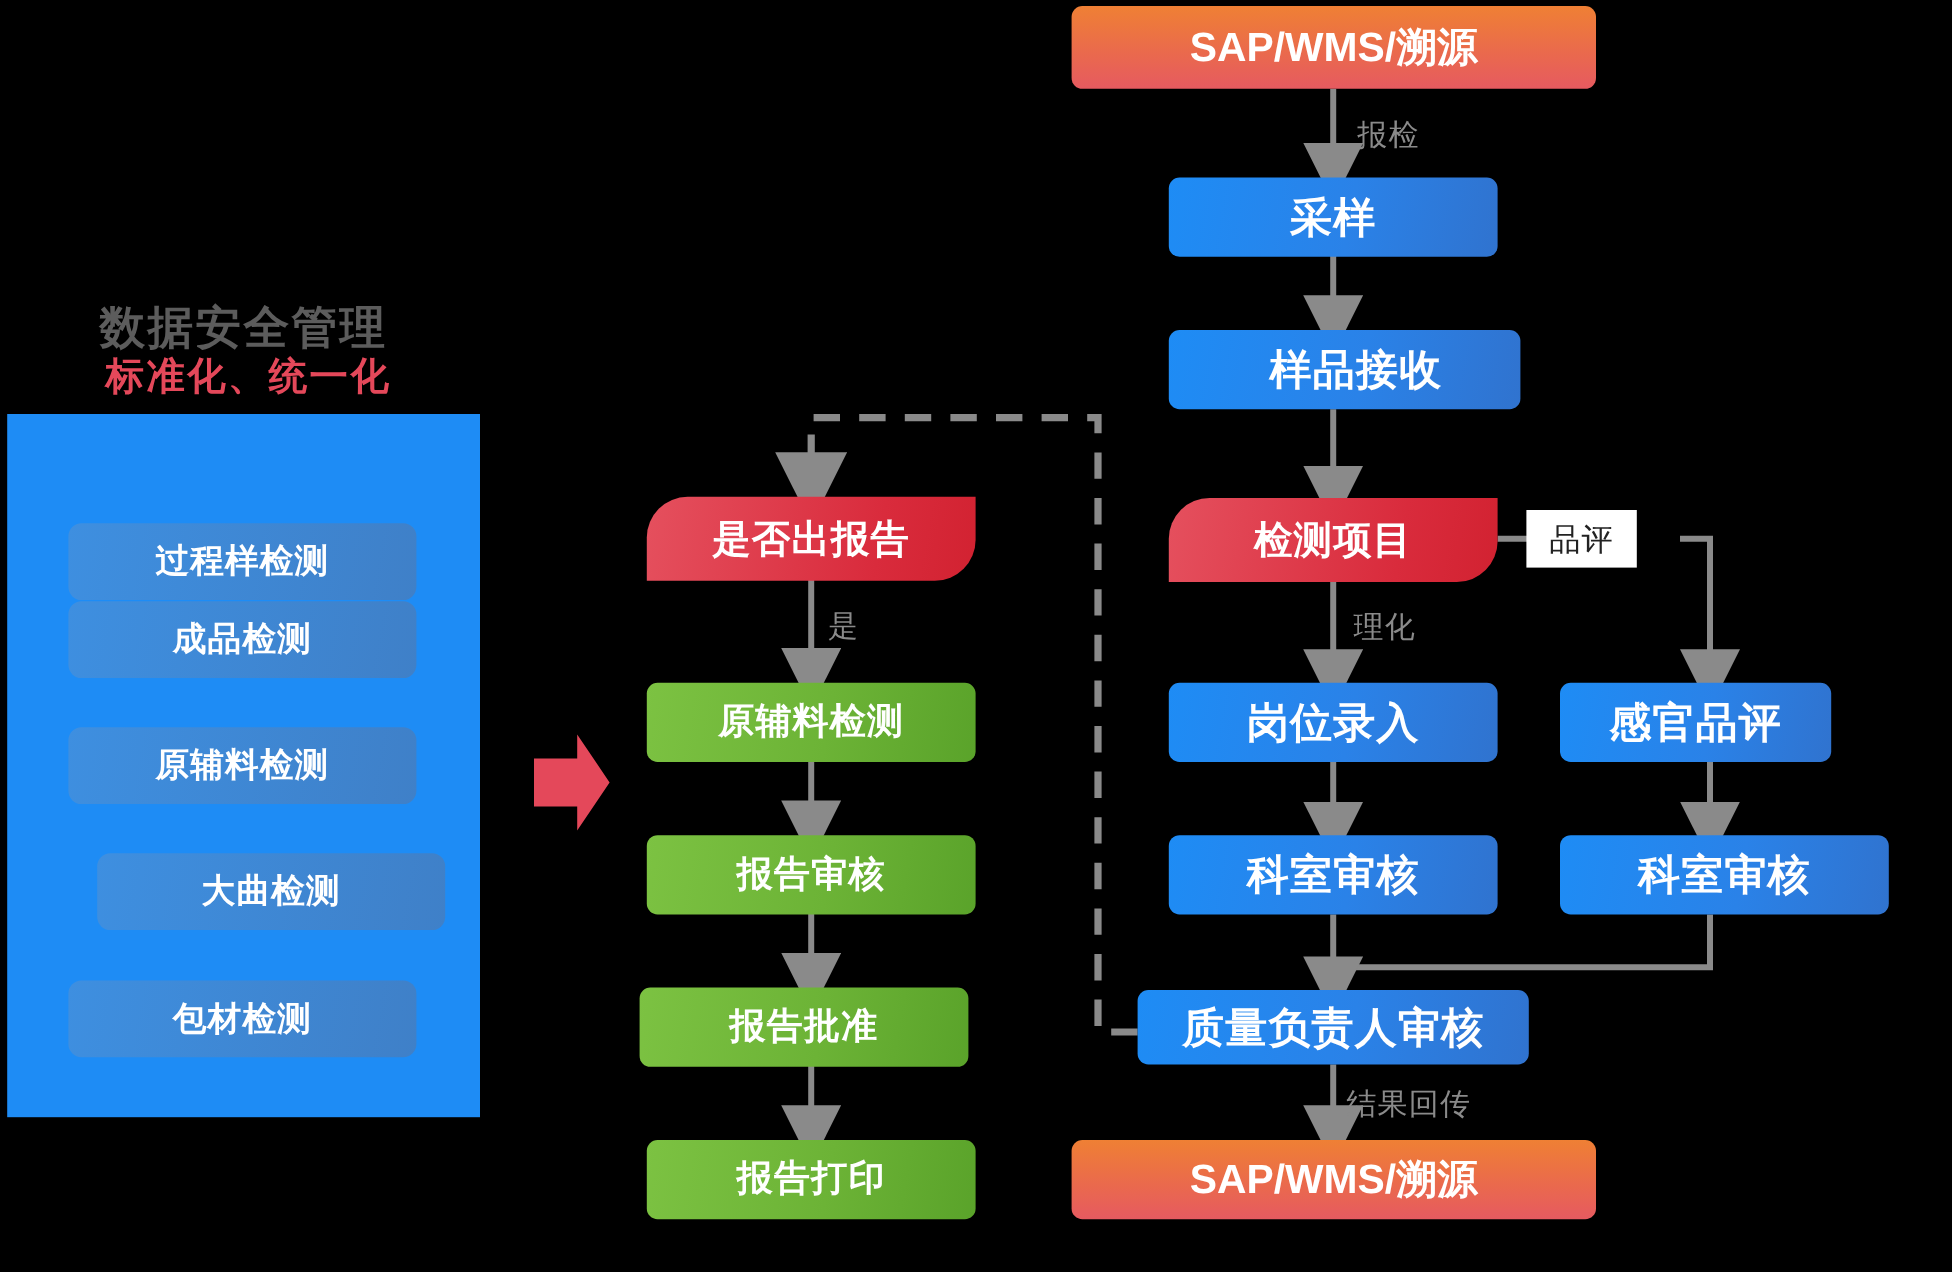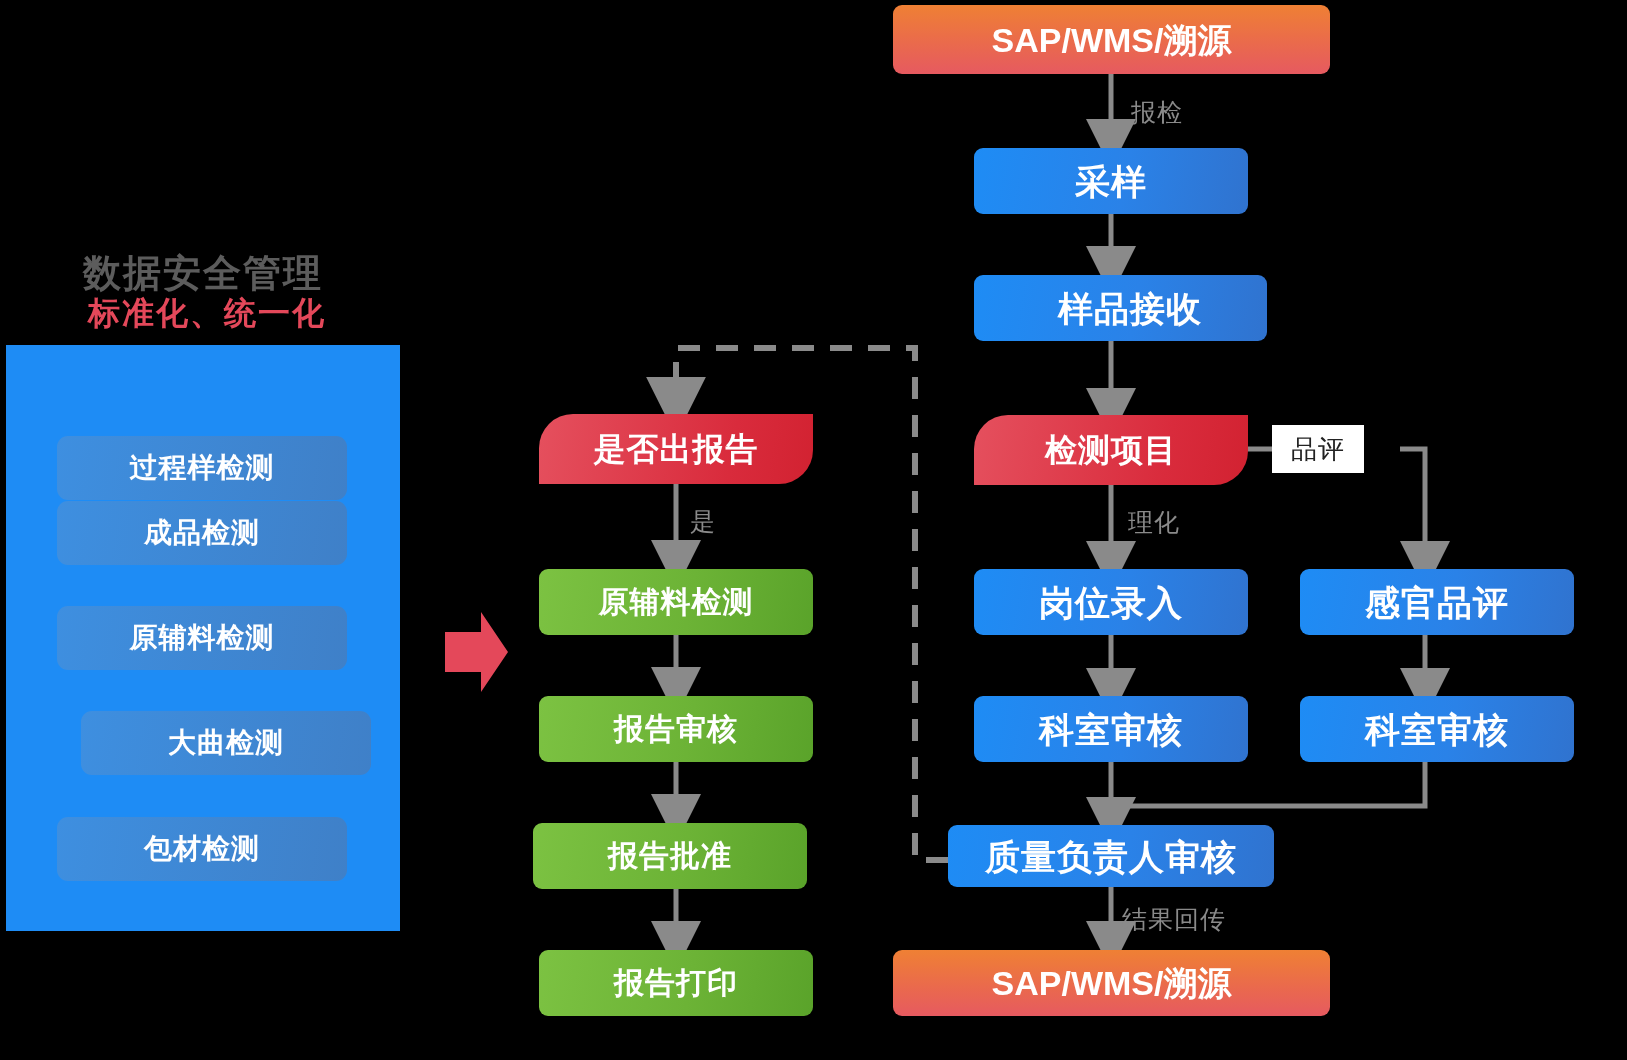--- a/index.html
+++ b/index.html
@@ -140,21 +140,21 @@
   <div class="node blue" style="left:974px;top:148px;width:274px;height:66px;">采样</div>
   <div class="node blue" style="left:974px;top:275px;width:274px;height:66px;padding-left:19px;">样品接收</div>
 
   <div class="node reddec" style="left:974px;top:415px;width:274px;height:70px;">检测项目</div>
 
   <div class="elabel" style="left:1128px;top:506px;">理化</div>
 
   <div class="tag" style="left:1272px;top:425px;width:92px;height:48px;text-align:center;">品评</div>
 
   <div class="node blue" style="left:974px;top:569px;width:274px;height:66px;">岗位录入</div>
-  <div class="node blue" style="left:1300px;top:569px;width:274px;height:66px;">感官品评</div>
+  <div class="node blue" style="left:1300px;top:569px;width:226px;height:66px;">感官品评</div>
 
   <div class="node blue" style="left:974px;top:696px;width:274px;height:66px;">科室审核</div>
   <div class="node blue" style="left:1300px;top:696px;width:274px;height:66px;">科室审核</div>
 
   <div class="node blue" style="left:948px;top:825px;width:326px;height:62px;">质量负责人审核</div>
 
   <div class="elabel" style="left:1122px;top:903px;">结果回传</div>
 
   <div class="node orange" style="left:893px;top:950px;width:437px;height:66px;">SAP/WMS/溯源</div>
 

